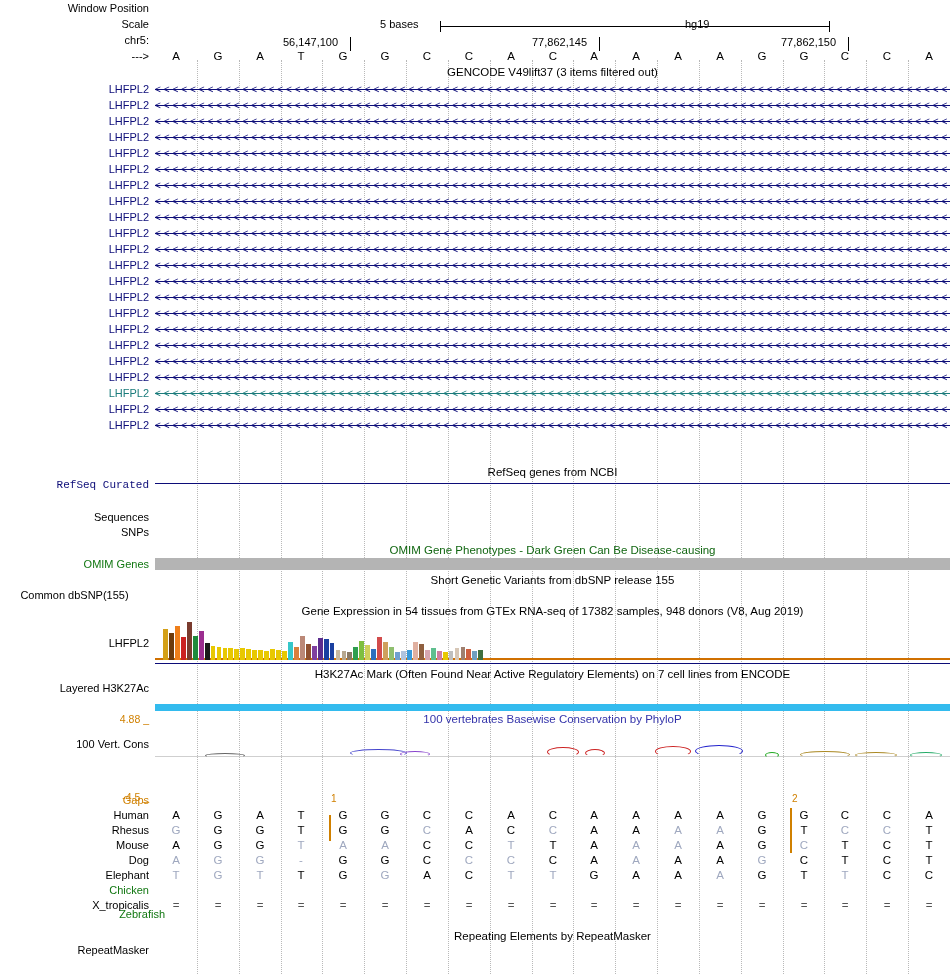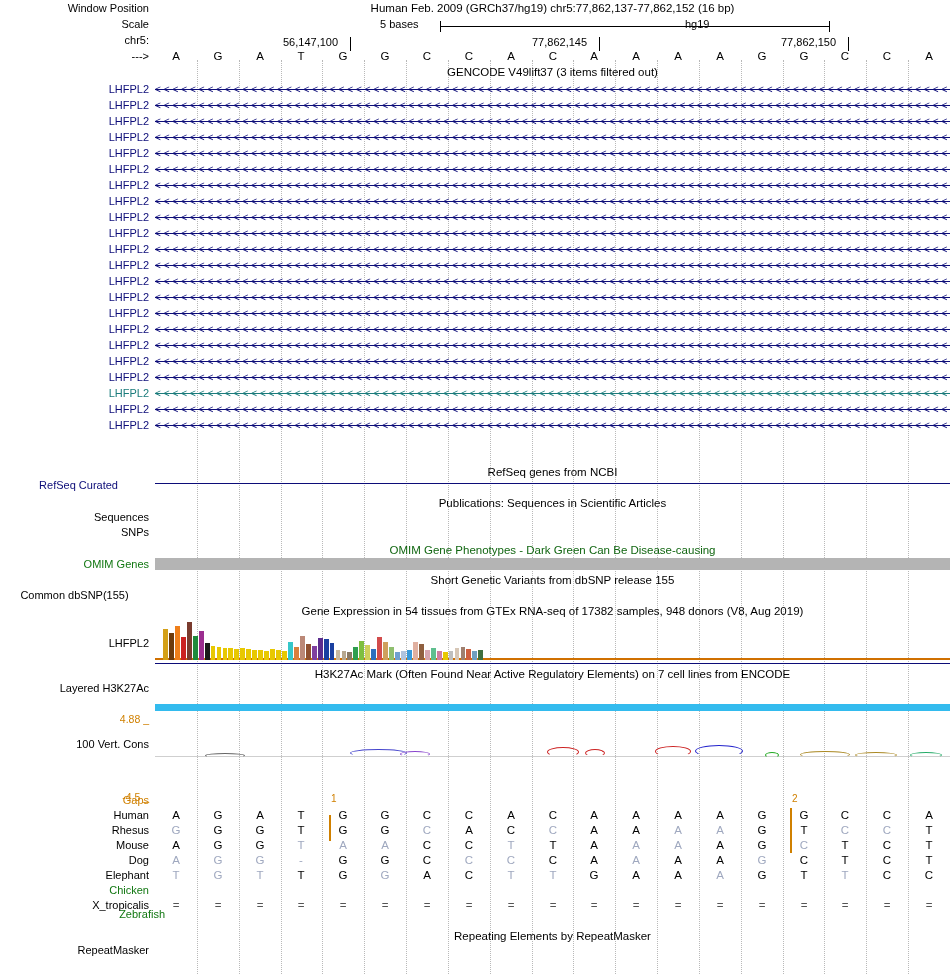--- a/index.html
+++ b/index.html
@@ -259,21 +259,20 @@
       <div class="guide" style="left: 669px;"></div>
       <div class="guide" style="left: 711px;"></div>
       <div class="guide" style="left: 753px;"></div>
     </div>
 
   <div class="lbl" style="left:0; top:2px; width:149px;">Window Position</div>
   <div class="lbl" style="left:0; top:18px; width:149px;">Scale</div>
   <div class="lbl" style="left:0; top:34px; width:149px;">chr5:</div>
   <div class="lbl" style="left:0; top:50px; width:149px;">---&gt;</div>
 
-  <div class="hdr-title">Human Feb. 2009 (GRCh37/hg19)   chr5:77,862,137-77,862,152 (16 bp)</div>
 
   <div class="scalebar" style="left:155px; width:795px;">
     <div class="scale-text" style="left:225px; top:0px;">5 bases</div>
     <div class="tickL" style="left:285px;"></div>
     <div class="barline" style="left:285px; width:390px;"></div>
     <div class="tickR" style="left:674px;"></div>
     <div class="scale-text" style="left:530px; top:0px;">hg19</div>
   </div>
 
   <div class="ruler-ticks">
@@ -419,23 +418,22 @@
       <div class="lbl blue" style="left: 0px; top: 339px; width: 149px;">LHFPL2</div>
       <div class="lbl blue" style="left: 0px; top: 355px; width: 149px;">LHFPL2</div>
       <div class="lbl blue" style="left: 0px; top: 371px; width: 149px;">LHFPL2</div>
       <div class="lbl teal" style="left: 0px; top: 387px; width: 149px;">LHFPL2</div>
       <div class="lbl blue" style="left: 0px; top: 403px; width: 149px;">LHFPL2</div>
       <div class="lbl blue" style="left: 0px; top: 419px; width: 149px;">LHFPL2</div>
     </div>
 
   <div class="centered-title" style="top:466px;">RefSeq genes from NCBI</div>
   <div class="hline" style="top:483px;"></div>
-  <div class="lbl blue" style="left:0; top:479px; width:118px;">RefSeq Curated</div>
-
-  <div class="centered-title" style="top:497px;">Publications: Sequences in Scientific Articles</div>
+  <div class="lbl blue" style="left:0; top:479px; width:149px;font-family:Liberation Mono, monospace;">RefSeq Curated</div>
+
   <div class="lbl" style="left:0; top:511px; width:149px;">Sequences</div>
   <div class="lbl" style="left:0; top:526px; width:149px;">SNPs</div>
 
   <div class="centered-title greenband-text" style="top:544px;">OMIM Gene Phenotypes - Dark Green Can Be Disease-causing</div>
   <div class="grayband" style="top:558px; height:12px;"></div>
   <div class="lbl green" style="left:0; top:558px; width:149px;">OMIM Genes</div>
 
   <div class="centered-title" style="top:574px;">Short Genetic Variants from dbSNP release 155</div>
   <div class="lbl" style="left:0; top:589px; width:149px;text-align:center;">Common dbSNP(155)</div>
 
@@ -498,20 +496,21 @@
       <div class="gbar" style="left: 323.35px; width: 4.9px; height: 10.2703px; background: rgb(63, 111, 63);"></div>
     </div>
   <div class="lbl" style="left:0; top:637px; width:149px;">LHFPL2</div>
 
   <div class="hline" style="top:663px;"></div>
   <div class="centered-title" style="top:668px;">H3K27Ac Mark (Often Found Near Active Regulatory Elements) on 7 cell lines from ENCODE</div>
   <div class="lbl" style="left:0; top:682px; width:149px;">Layered H3K27Ac</div>
   <div class="encodeband" style="top:704px;"></div>
 
   <div class="lbl cons-label-num" style="left:0; top:713px; width:149px;">4.88 _</div>
+  <div class="centered-title blue-text" style="top:713px;">100 vertebrates Basewise Conservation by PhyloP</div>
   <div id="consPlot">
     <div class="cons-mid"></div>
   <div style="position: absolute; left: 50px; top: 18px; width: 38px; height: 3px; border-width: 1px; border-style: solid; border-color: rgb(102, 102, 102) rgb(102, 102, 102) transparent; border-image: initial; border-radius: 50%;"></div>
       <div style="position: absolute; left: 195px; top: 14px; width: 55px; height: 6px; border-width: 1px; border-style: solid; border-color: rgb(68, 68, 204) rgb(68, 68, 204) transparent; border-image: initial; border-radius: 50%;"></div>
       <div style="position: absolute; left: 245px; top: 16px; width: 28px; height: 4px; border-width: 1px; border-style: solid; border-color: rgb(136, 68, 204) rgb(136, 68, 204) transparent; border-image: initial; border-radius: 50%;"></div>
       <div style="position: absolute; left: 392px; top: 12px; width: 30px; height: 8px; border-width: 1px; border-style: solid; border-color: rgb(204, 34, 34) rgb(204, 34, 34) transparent; border-image: initial; border-radius: 50%;"></div>
       <div style="position: absolute; left: 430px; top: 14px; width: 18px; height: 6px; border-width: 1px; border-style: solid; border-color: rgb(204, 34, 34) rgb(204, 34, 34) transparent; border-image: initial; border-radius: 50%;"></div>
       <div style="position: absolute; left: 500px; top: 11px; width: 34px; height: 9px; border-width: 1px; border-style: solid; border-color: rgb(204, 34, 34) rgb(204, 34, 34) transparent; border-image: initial; border-radius: 50%;"></div>
       <div style="position: absolute; left: 540px; top: 10px; width: 46px; height: 10px; border-width: 1px; border-style: solid; border-color: rgb(34, 34, 204) rgb(34, 34, 204) transparent; border-image: initial; border-radius: 50%;"></div>
       <div style="position: absolute; left: 610px; top: 17px; width: 12px; height: 4px; border-width: 1px; border-style: solid; border-color: rgb(34, 170, 34) rgb(34, 170, 34) transparent; border-image: initial; border-radius: 50%;"></div>

